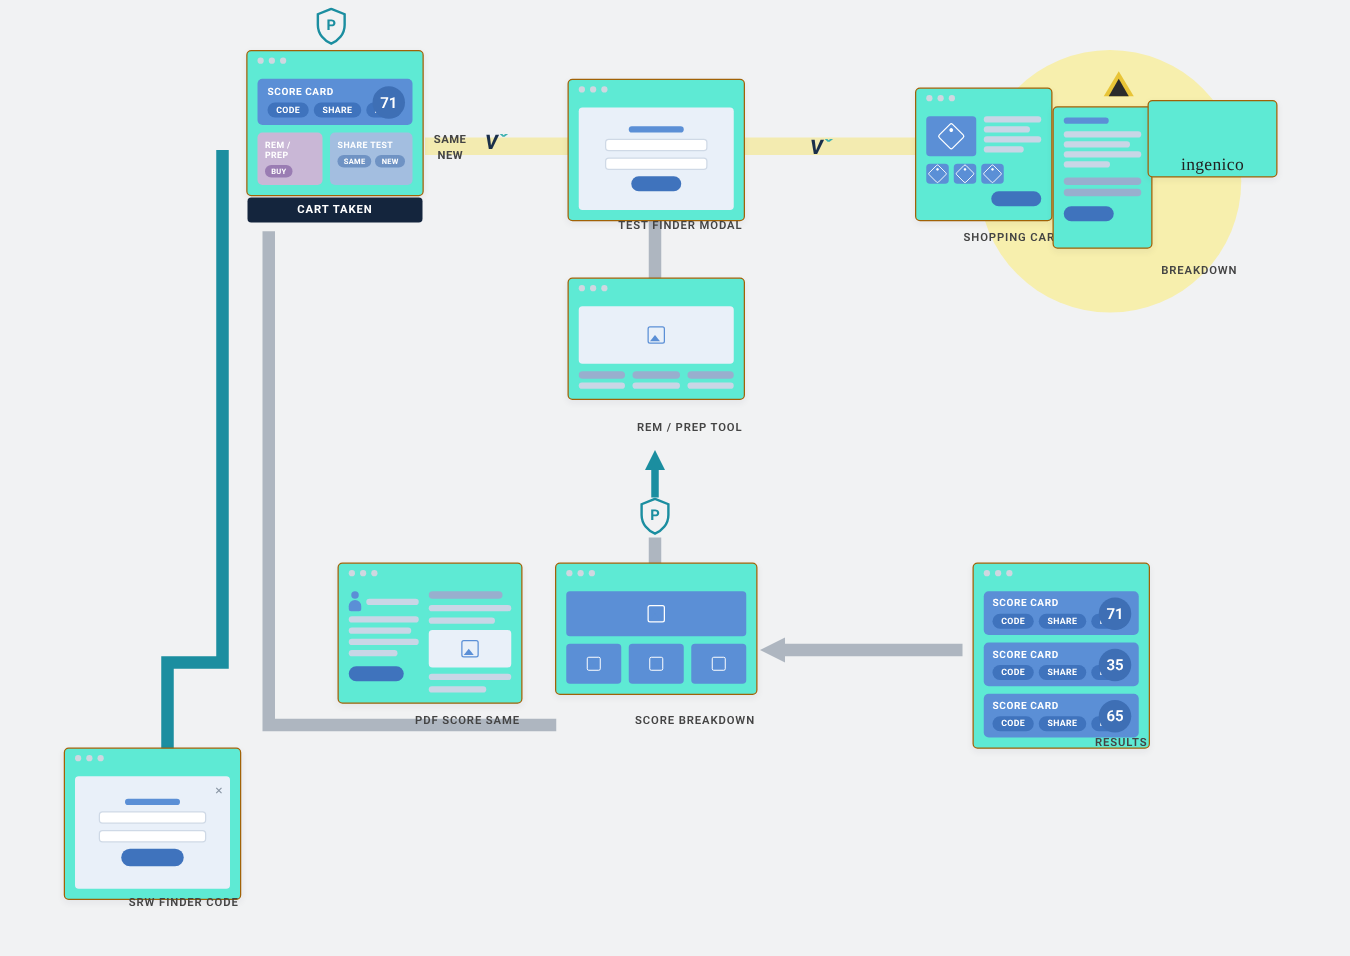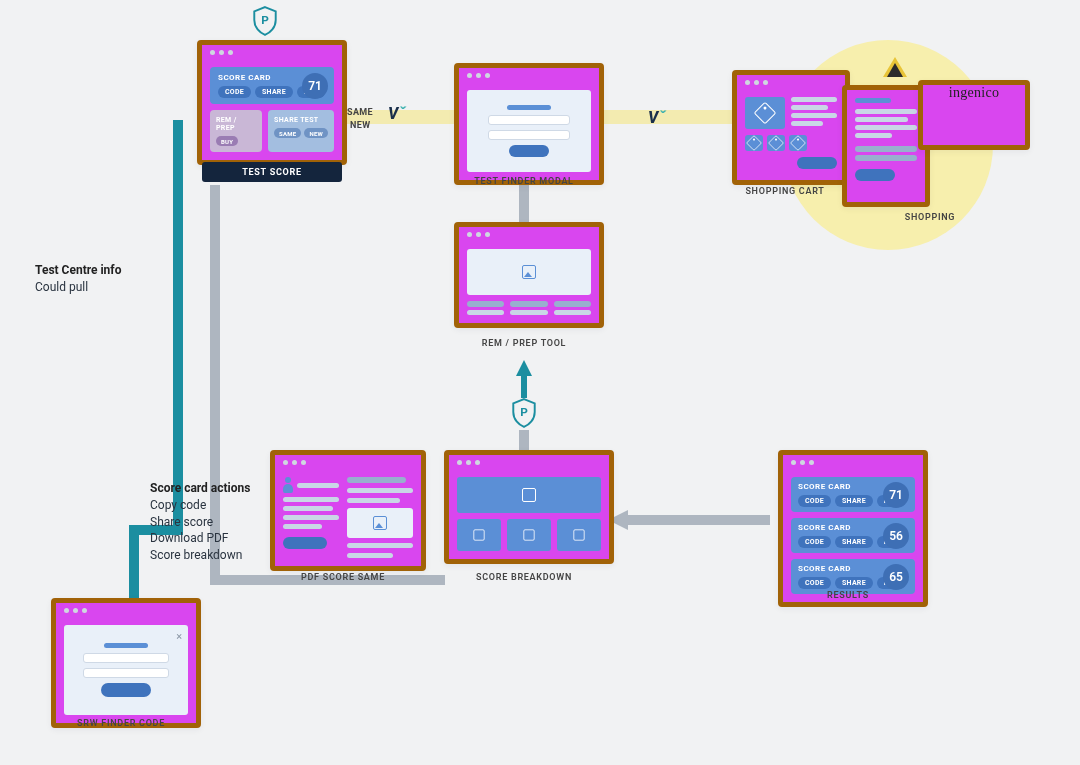--- a/index.html
+++ b/index.html
@@ -4,25 +4,25 @@
 <style>
   html,body{margin:0;padding:0;background:#f1f2f3;font-family:-apple-system,BlinkMacSystemFont,"Segoe UI",Roboto,Arial,sans-serif;color:#2a3440;font-size:12px}
   .stage{position:relative;width:1080px;height:765px;overflow:hidden}
   .connectors{position:absolute;inset:0;pointer-events:none}
 
   
   .txt{position:absolute;line-height:1.4}
   .txt b{font-weight:700;color:#222}
 
   
-  .win{position:absolute;background:#d946ef;border:5px solid #a16207;border-radius:4px;box-shadow:0 2px 6px rgba(30,40,60,.06)}
+  .win{position:absolute;background:#5eead4;border:1px solid #a16207;border-radius:4px;box-shadow:0 2px 6px rgba(30,40,60,.06)}
   .win .chrome{height:14px;display:flex;align-items:center;gap:4px;padding:0 8px}
   .win .chrome span{width:5px;height:5px;border-radius:50%;background:#cfd7e0}
   .win .body{padding:8px}
-  .cap{position:absolute;width:100%;text-align:center;font-size:9px;letter-spacing:.08em;color:#444;font-weight:600}
+  .cap{position:absolute;width:100%;text-align:right;font-size:9px;letter-spacing:.08em;color:#444;font-weight:600}
 
   
   .pill{display:inline-flex;align-items:center;justify-content:center;height:12px;padding:0 7px;border-radius:999px;font-size:7px;font-weight:700;letter-spacing:.04em;color:#fff;background:#5b8fd6}
   .bar{height:5px;border-radius:3px;background:#c9d6e6}
   .bar.dark{background:#98afce}
   .bar.blue{background:#5b8fd6}
 
   
   .tile{background:#e9f0f9;border-radius:3px;display:flex;align-items:center;justify-content:center}
   .imgph{width:12px;height:12px;border:1.5px solid #5b8fd6;border-radius:2px;position:relative}
@@ -89,31 +89,20 @@
 
     <line x1="524" y1="451" x2="524" y2="430" stroke="#aeb6c0" stroke-width="10"></line>
 
     <line x1="770" y1="520" x2="620" y2="520" stroke="#aeb6c0" stroke-width="10"></line>
     <polygon points="608,520 628,510 628,530" fill="#aeb6c0"></polygon>
   </svg>
 
   <div class="circ"></div>
   <div class="tri"></div>
 
-  <div class="txt" style="left:35px;top:262px;width:160px">
-    <b>Test Centre info</b><br>
-    <span>Could pull</span>
-  </div>
-  <div class="txt" style="left:150px;top:480px;width:140px">
-    <b>Score card actions</b><br>
-    <span>Copy code</span><br>
-    <span>Share score</span><br>
-    <span>Download PDF</span><br>
-    <span>Score breakdown</span>
-  </div>
 
   <div class="shield" style="left:252px;top:6px">
     <svg viewBox="0 0 24 28">
         <path d="M12 1 L22 5 V13 C22 20 17 25 12 27 C7 25 2 20 2 13 V5 Z" fill="none" stroke="#1b8ea0" stroke-width="1.8"></path>
         <text x="12" y="17" text-anchor="middle" font-size="11" font-weight="700" fill="#1b8ea0">P</text>
       </svg>
   </div>
 
   <div class="win" style="left:197px;top:40px;width:140px">
     <div class="chrome">
@@ -140,21 +129,21 @@
         </div>
         <div class="r">
           <div class="t">SHARE TEST</div>
           <div class="row">
             <span class="pill" style="background:#6f93c4">SAME</span>
             <span class="pill" style="background:#6f93c4">NEW</span>
           </div>
         </div>
       </div>
     </div>
-    <div class="btn-dark">TEST SCORE</div>
+    <div class="btn-dark">CART TAKEN</div>
   </div>
 
   <div class="lbl" style="left:347px;top:107px">SAME</div>
   <div class="lbl" style="left:350px;top:120px">NEW</div>
   <div class="vlogo" style="left:388px;top:104px">V<span>ˇ</span></div>
   <div class="vlogo" style="left:648px;top:108px">V<span>ˇ</span></div>
 
   <div class="win" style="left:454px;top:63px;width:140px">
     <div class="chrome">
         <span></span>
@@ -212,24 +201,24 @@
       <div class="bar" style="width:100%;margin-bottom:3px"></div>
       <div class="bar" style="width:86%;margin-bottom:3px"></div>
       <div class="bar" style="width:100%;margin-bottom:3px"></div>
       <div class="bar" style="width:60%;margin-bottom:8px"></div>
       <div class="bar dark" style="width:100%;height:6px;margin-bottom:3px"></div>
       <div class="bar dark" style="width:100%;height:6px;margin-bottom:8px"></div>
       <span class="pill" style="background:#3f73bd;width:26px"></span>
     </div>
   </div>
 
-  <div class="win" style="left:918px;top:80px;width:102px;height:60px;display:flex;align-items:flex-start;justify-content:center">
+  <div class="win" style="left:918px;top:80px;width:102px;height:60px;display:flex;align-items:flex-end;justify-content:center">
     <span style="font-family:Georgia,serif;font-size:14px;letter-spacing:.02em;color:#222">ingenico</span>
   </div>
-  <div class="cap" style="left:870px;top:212px;width:120px">SHOPPING</div>
+  <div class="cap" style="left:870px;top:212px;width:120px">BREAKDOWN</div>
 
   <div class="win" style="left:454px;top:222px;width:140px">
     <div class="chrome">
         <span></span>
         <span></span>
         <span></span>
       </div>
     <div class="body">
       <div class="tile" style="height:46px">
           <div class="imgph"></div>
@@ -332,21 +321,21 @@
           </div>
           <div class="num">71</div>
         </div>
         <div class="sc" style="padding: 5px 7px;">
           <div class="title">SCORE CARD</div>
           <div class="chips">
             <span class="pill" style="background:#3f73bd">CODE</span>
             <span class="pill" style="background:#3f73bd">SHARE</span>
             <span class="pill" style="background:#3f73bd">PDF</span>
           </div>
-          <div class="num">56</div>
+          <div class="num">35</div>
         </div>
         <div class="sc" style="padding: 5px 7px;">
           <div class="title">SCORE CARD</div>
           <div class="chips">
             <span class="pill" style="background:#3f73bd">CODE</span>
             <span class="pill" style="background:#3f73bd">SHARE</span>
             <span class="pill" style="background:#3f73bd">PDF</span>
           </div>
           <div class="num">65</div>
         </div>

